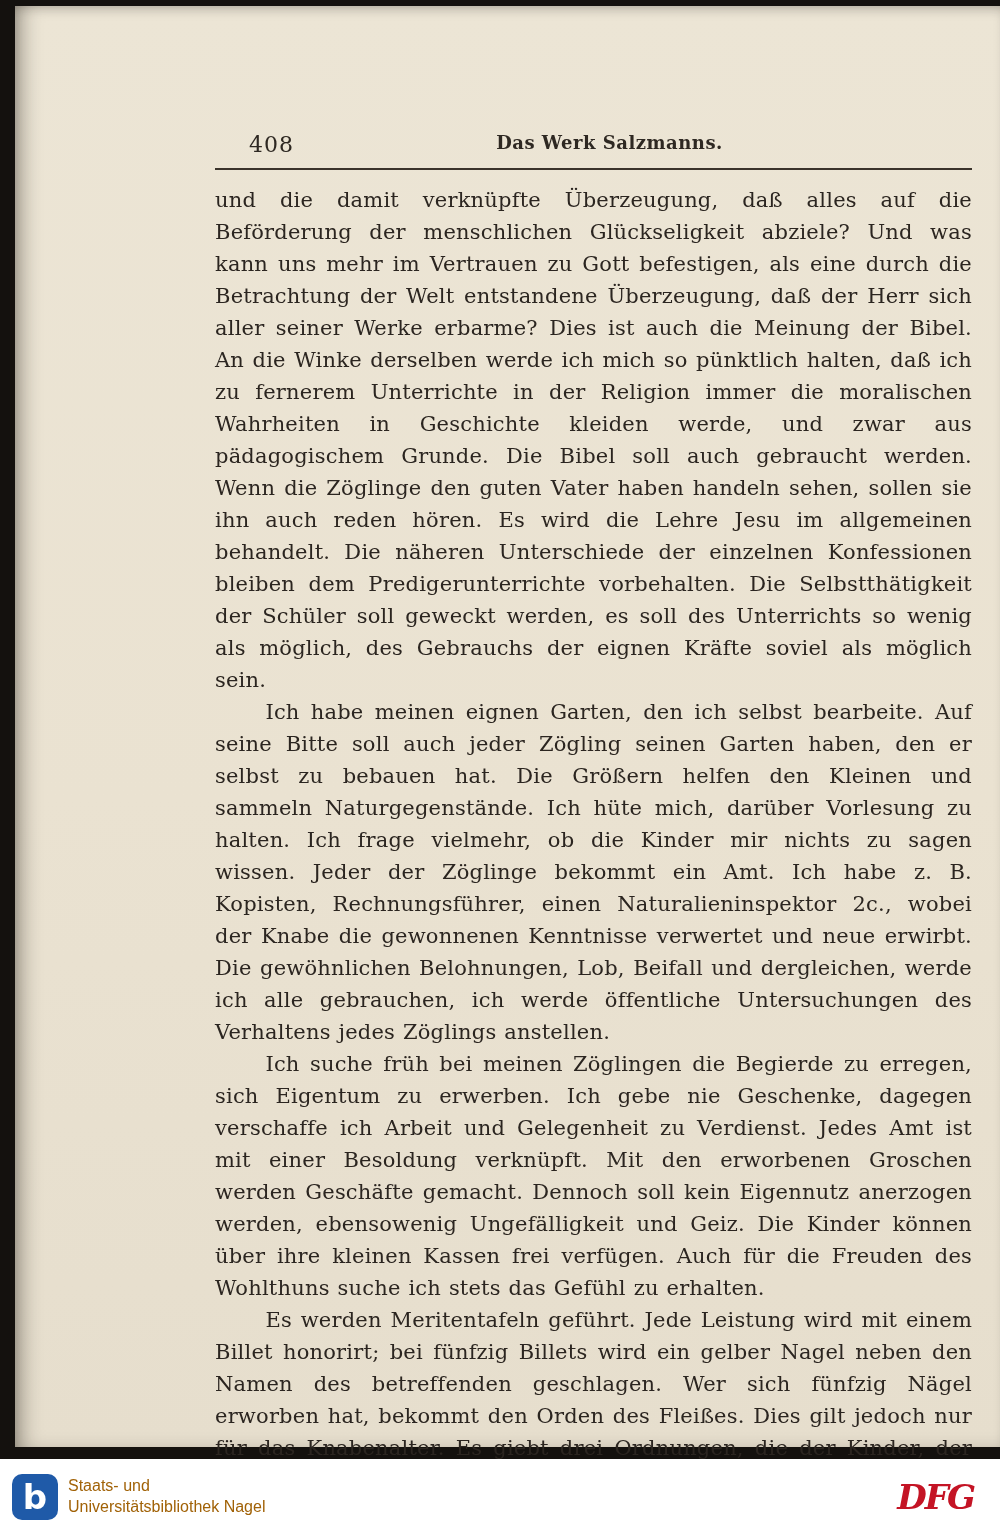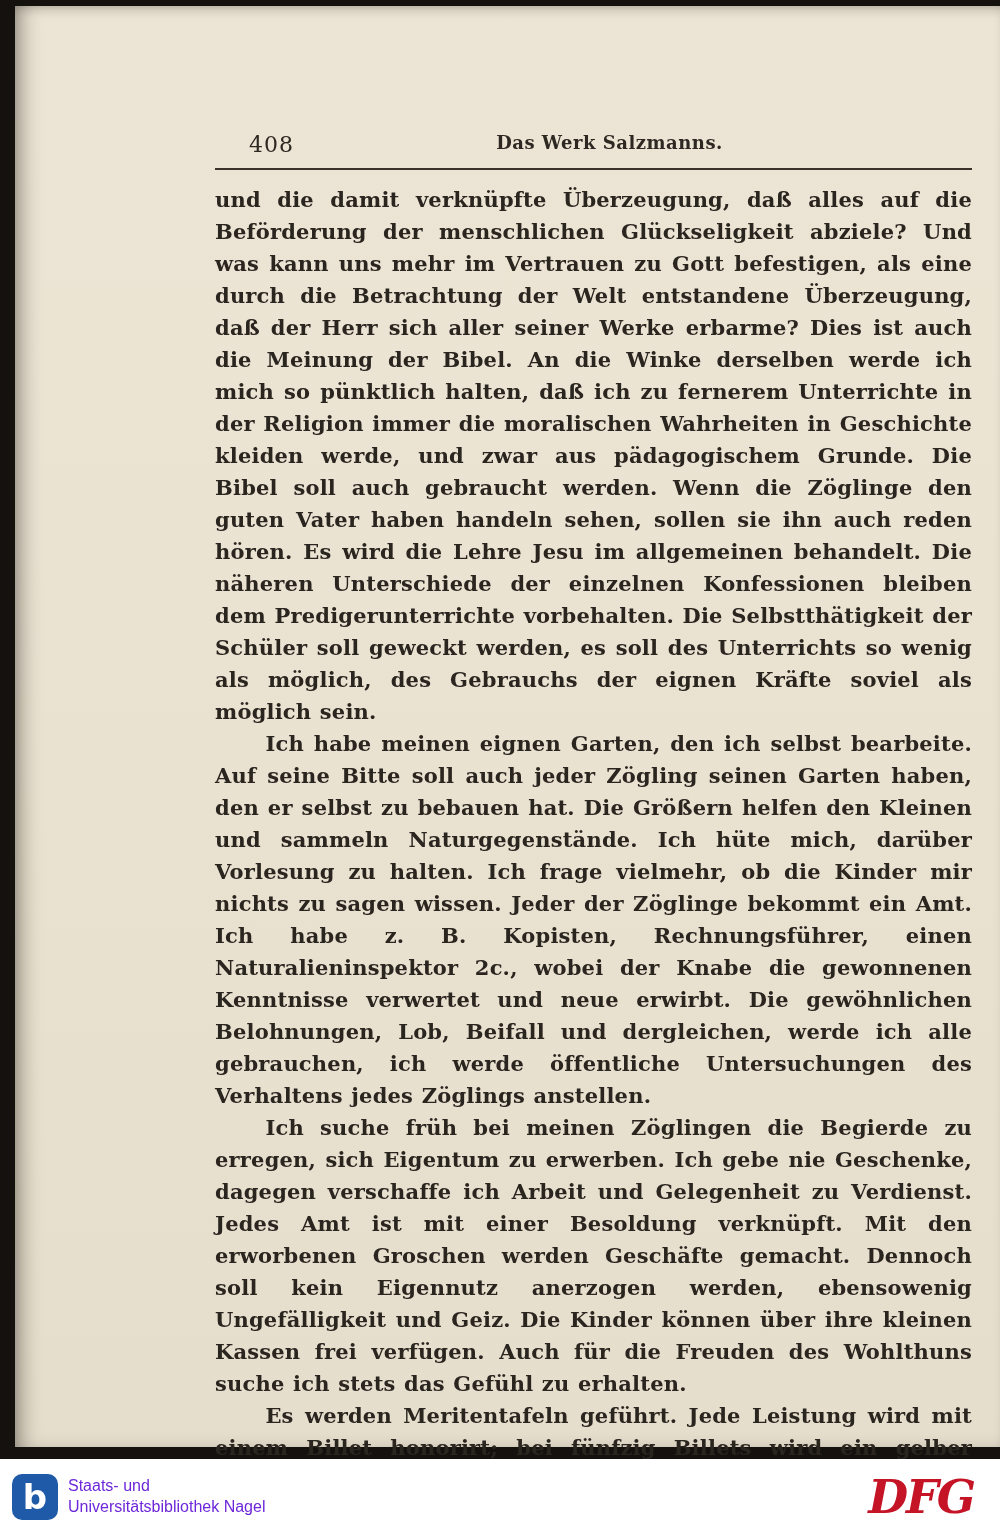--- a/index.html
+++ b/index.html
@@ -18,38 +18,38 @@
   }
   .runhead{
     display:block;text-align:center;font-size:18px;font-weight:600;color:#2e2822;
     letter-spacing:.5px;
   }
   .headrule{height:0;border-bottom:2px solid #3a332b;margin-top:6px;}
   .bodytext{margin-top:14px;}
   .bodytext p{
     margin:0;padding:0;
     font-size:21px;line-height:32px;text-align:justify;
-    letter-spacing:.2px;word-spacing:1px;color:#2b2520;font-weight:bold;
+    letter-spacing:.2px;word-spacing:1px;color:#2b2520;
   }
   .bodytext p.indent{text-indent:2.4em;}
   footer{
     position:absolute;left:0;bottom:0;width:1000px;height:76px;background:#ffffff;
     display:flex;align-items:center;justify-content:space-between;
     font-family:"Liberation Sans","DejaVu Sans",sans-serif;
   }
   .brand{display:flex;align-items:center;gap:10px;padding-left:12px;}
   .blogo{
     width:46px;height:46px;border-radius:10px;background:#1f5aa8;
     display:flex;align-items:center;justify-content:center;
     color:#ffffff;font-size:34px;font-weight:bold;line-height:1;
     font-family:"DejaVu Sans","Liberation Sans",sans-serif;
   }
-  .libtext{font-size:16px;line-height:1.3;color:#6d28d9;}
+  .libtext{font-size:16px;line-height:1.3;color:#a16207;}
   .dfg{
-    padding-right:26px;color:#c41425;font-size:46px;font-weight:bold;font-style:italic;
+    padding-right:26px;color:#c41425;font-size:34px;font-weight:bold;font-style:italic;
     font-family:"DejaVu Serif","Liberation Serif",serif;letter-spacing:-2px;text-align:right;
   }
 </style>
 </head>
 <body>
 
 <div class="scan">
   <div class="paper">
     <div class="content">
       <div class="pagehead">

